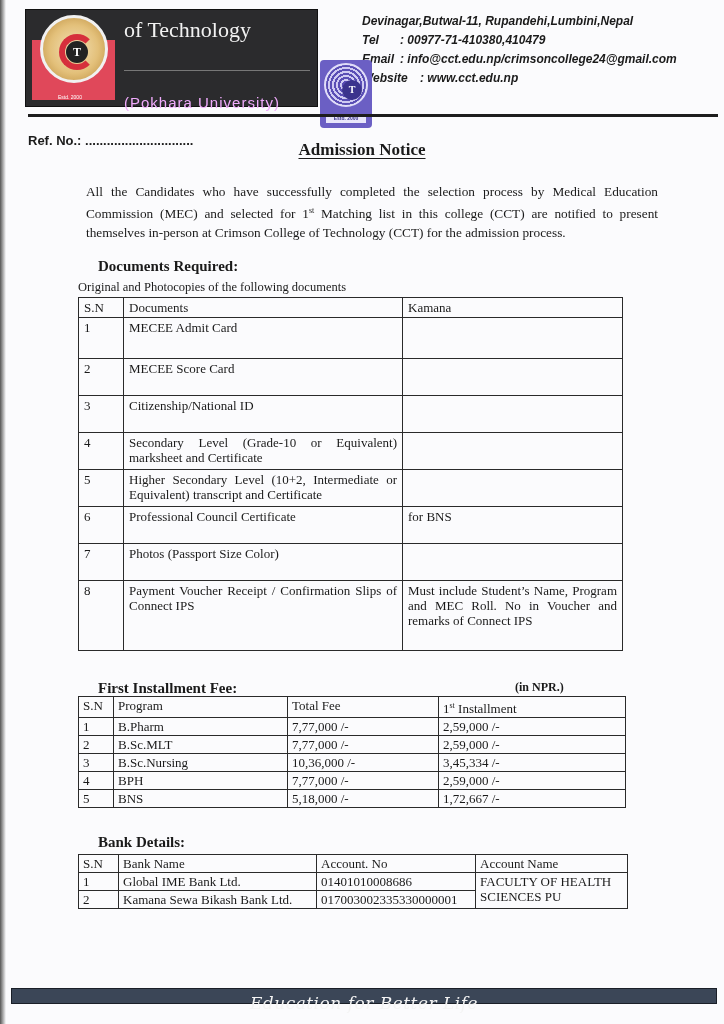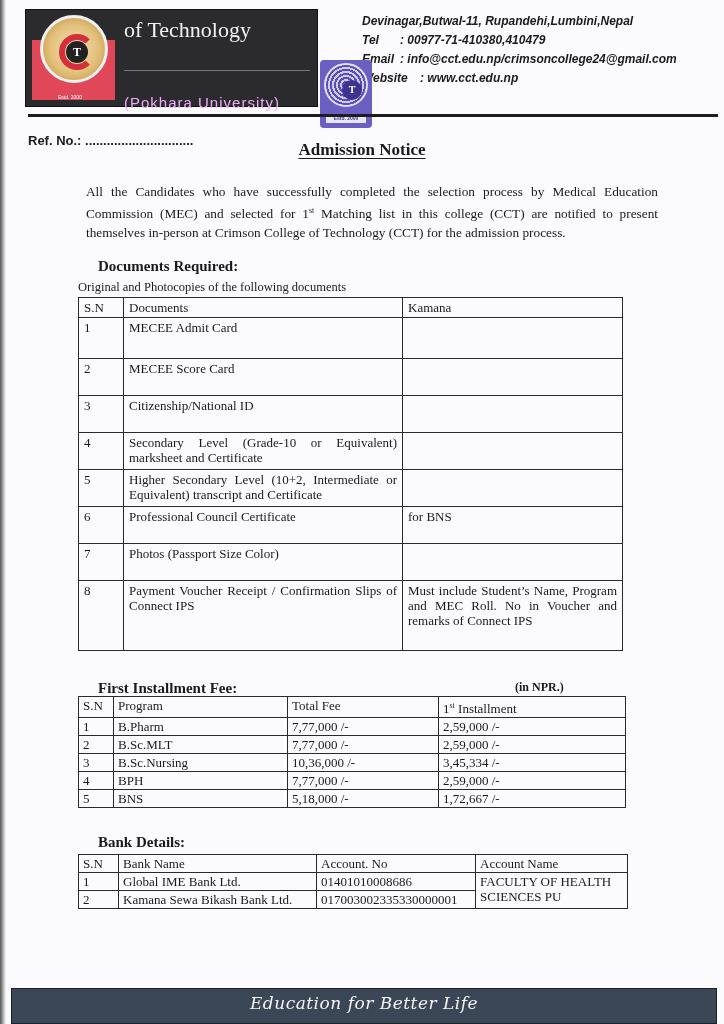--- a/index.html
+++ b/index.html
@@ -67,21 +67,21 @@
 
   .fee-h-note { position: absolute; left: 515px; top: 680px; font: bold 12px "Liberation Serif", serif; }
   .fees { left: 78px; top: 696px; width: 548px; font-size: 13px; line-height: 15px; }
   .fees td, .fees th { padding: 1px 4px; }
   .fees sup, .docs sup { font-size: 8px; }
 
   .banks { left: 78px; top: 854px; width: 550px; font-size: 13px; line-height: 15px; }
   .banks td, .banks th { padding: 1px 4px; }
   .banks .bn { text-align: justify; }
 
-  .footer { position: absolute; left: 11px; top: 988px; width: 706px; height: 36px; background: #3b4657;
+  .footer { position: absolute; left: 11px; top: 988px; width: 706px; height: 16px; background: #3b4657;
     border: 1px solid #1a1f28; box-sizing: border-box; text-align: center; color: #f4f4f4;
     font: italic 17px/28px "DejaVu Serif", serif; letter-spacing: 0.5px; }
 </style>
 </head>
 <body>
 
 <div class="left-shadow"></div>
 
 <div class="logo-box">
   <div class="logo-red"></div>

